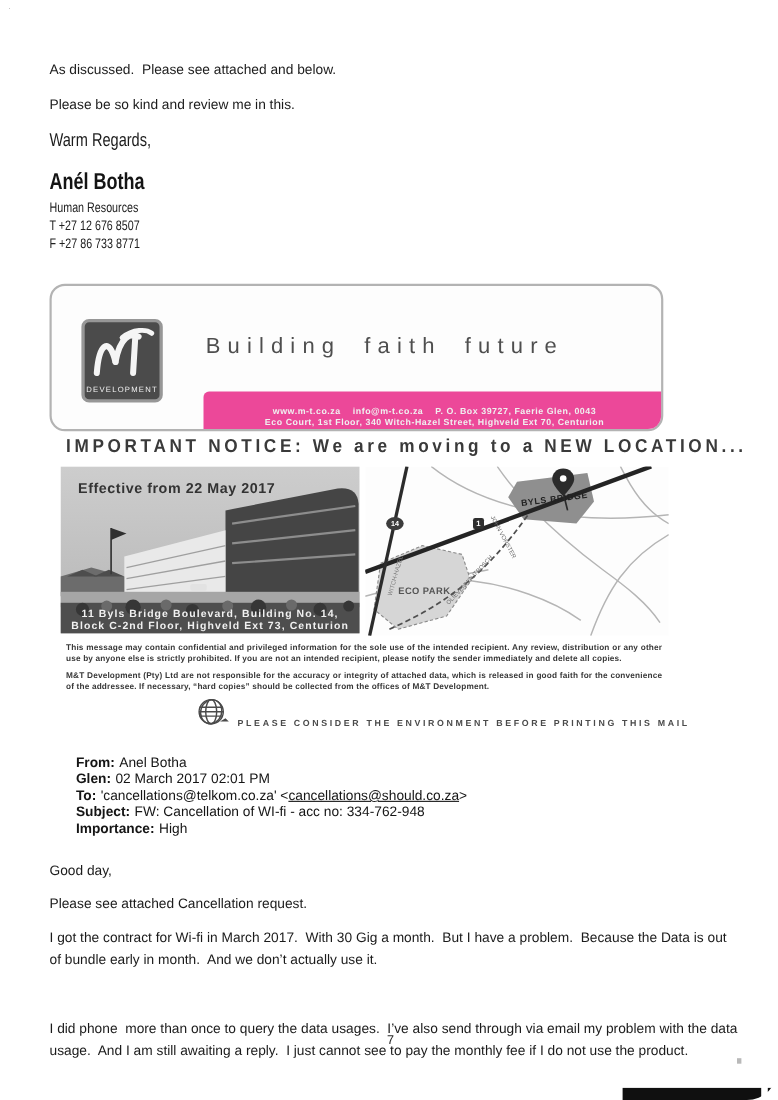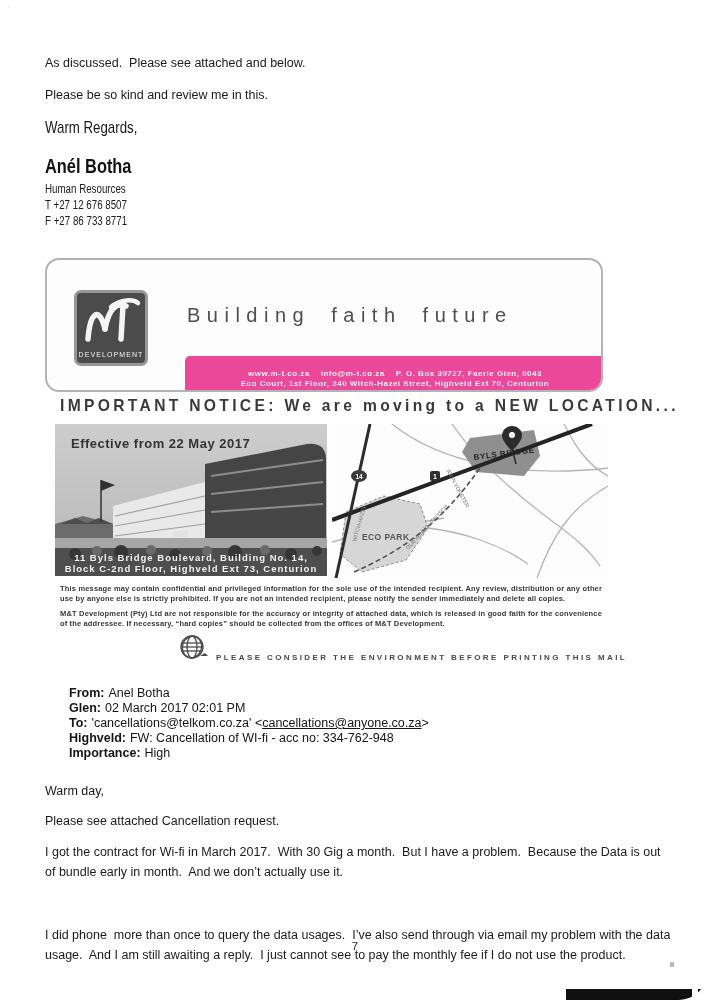--- a/index.html
+++ b/index.html
@@ -235,32 +235,32 @@
   <div class="abs hdr-row" style="top:686px;">
     <b>From:</b>
     <span>Anel Botha</span>
   </div>
   <div class="abs hdr-row" style="top:701px;">
     <b>Glen:</b>
     <span>02 March 2017 02:01 PM</span>
   </div>
   <div class="abs hdr-row" style="top:716px;">
     <b>To:</b>
-    <span><span>'cancellations@telkom.co.za' &lt;</span><a href="#" class="email-link">cancellations@anyone.co.za</a><span>&gt;</span></span>
+    <span><span>'cancellations@telkom.co.za' &lt;</span><a href="#" class="email-link">cancellations@should.co.za</a><span>&gt;</span></span>
   </div>
   <div class="abs hdr-row" style="top:731px;">
-    <b>Highveld:</b>
+    <b>Subject:</b>
     <span>FW: Cancellation of WI-fi - acc no: 334-762-948</span>
   </div>
   <div class="abs hdr-row" style="top:746px;">
     <b>Importance:</b>
     <span>High</span>
   </div>
 
-  <div class="abs body-text pre" style="left:45px; top:784px;">Warm day,</div>
+  <div class="abs body-text pre" style="left:45px; top:784px;">Good day,</div>
   <div class="abs body-text pre" style="left:45px; top:814px;">Please see attached Cancellation request.</div>
   <div class="abs body-text pre" style="left:45px; top:843px; width:628px; line-height:19.5px;">I got the contract for Wi-fi in March 2017.  With 30 Gig a month.  But I have a problem.  Because the Data is out of bundle early in month.  And we don’t actually use it.</div>
   <div class="abs body-text pre" style="left:45px; top:890px; width:628px; line-height:19.5px;margin-top:36px;">I did phone  more than once to query the data usages.  I’ve also send through via email my problem with the data usage.  And I am still awaiting a reply.  I just cannot see to pay the monthly fee if I do not use the product.</div>
 
   <div class="abs page-number">7</div>
 
   <div class="abs artifact" style="left:566px; top:989px; width:126px; height:11px;"></div>
   <div class="abs artifact" style="left:698px; top:989px; width:8px; height:11px;"></div>
   <div class="abs" style="left:0; top:2px; width:9px; height:6px; background:#3d3d3d;"></div>
   <div class="abs" style="left:670px; top:962px; width:4px; height:5px; background:#b9b9b9;"></div>

